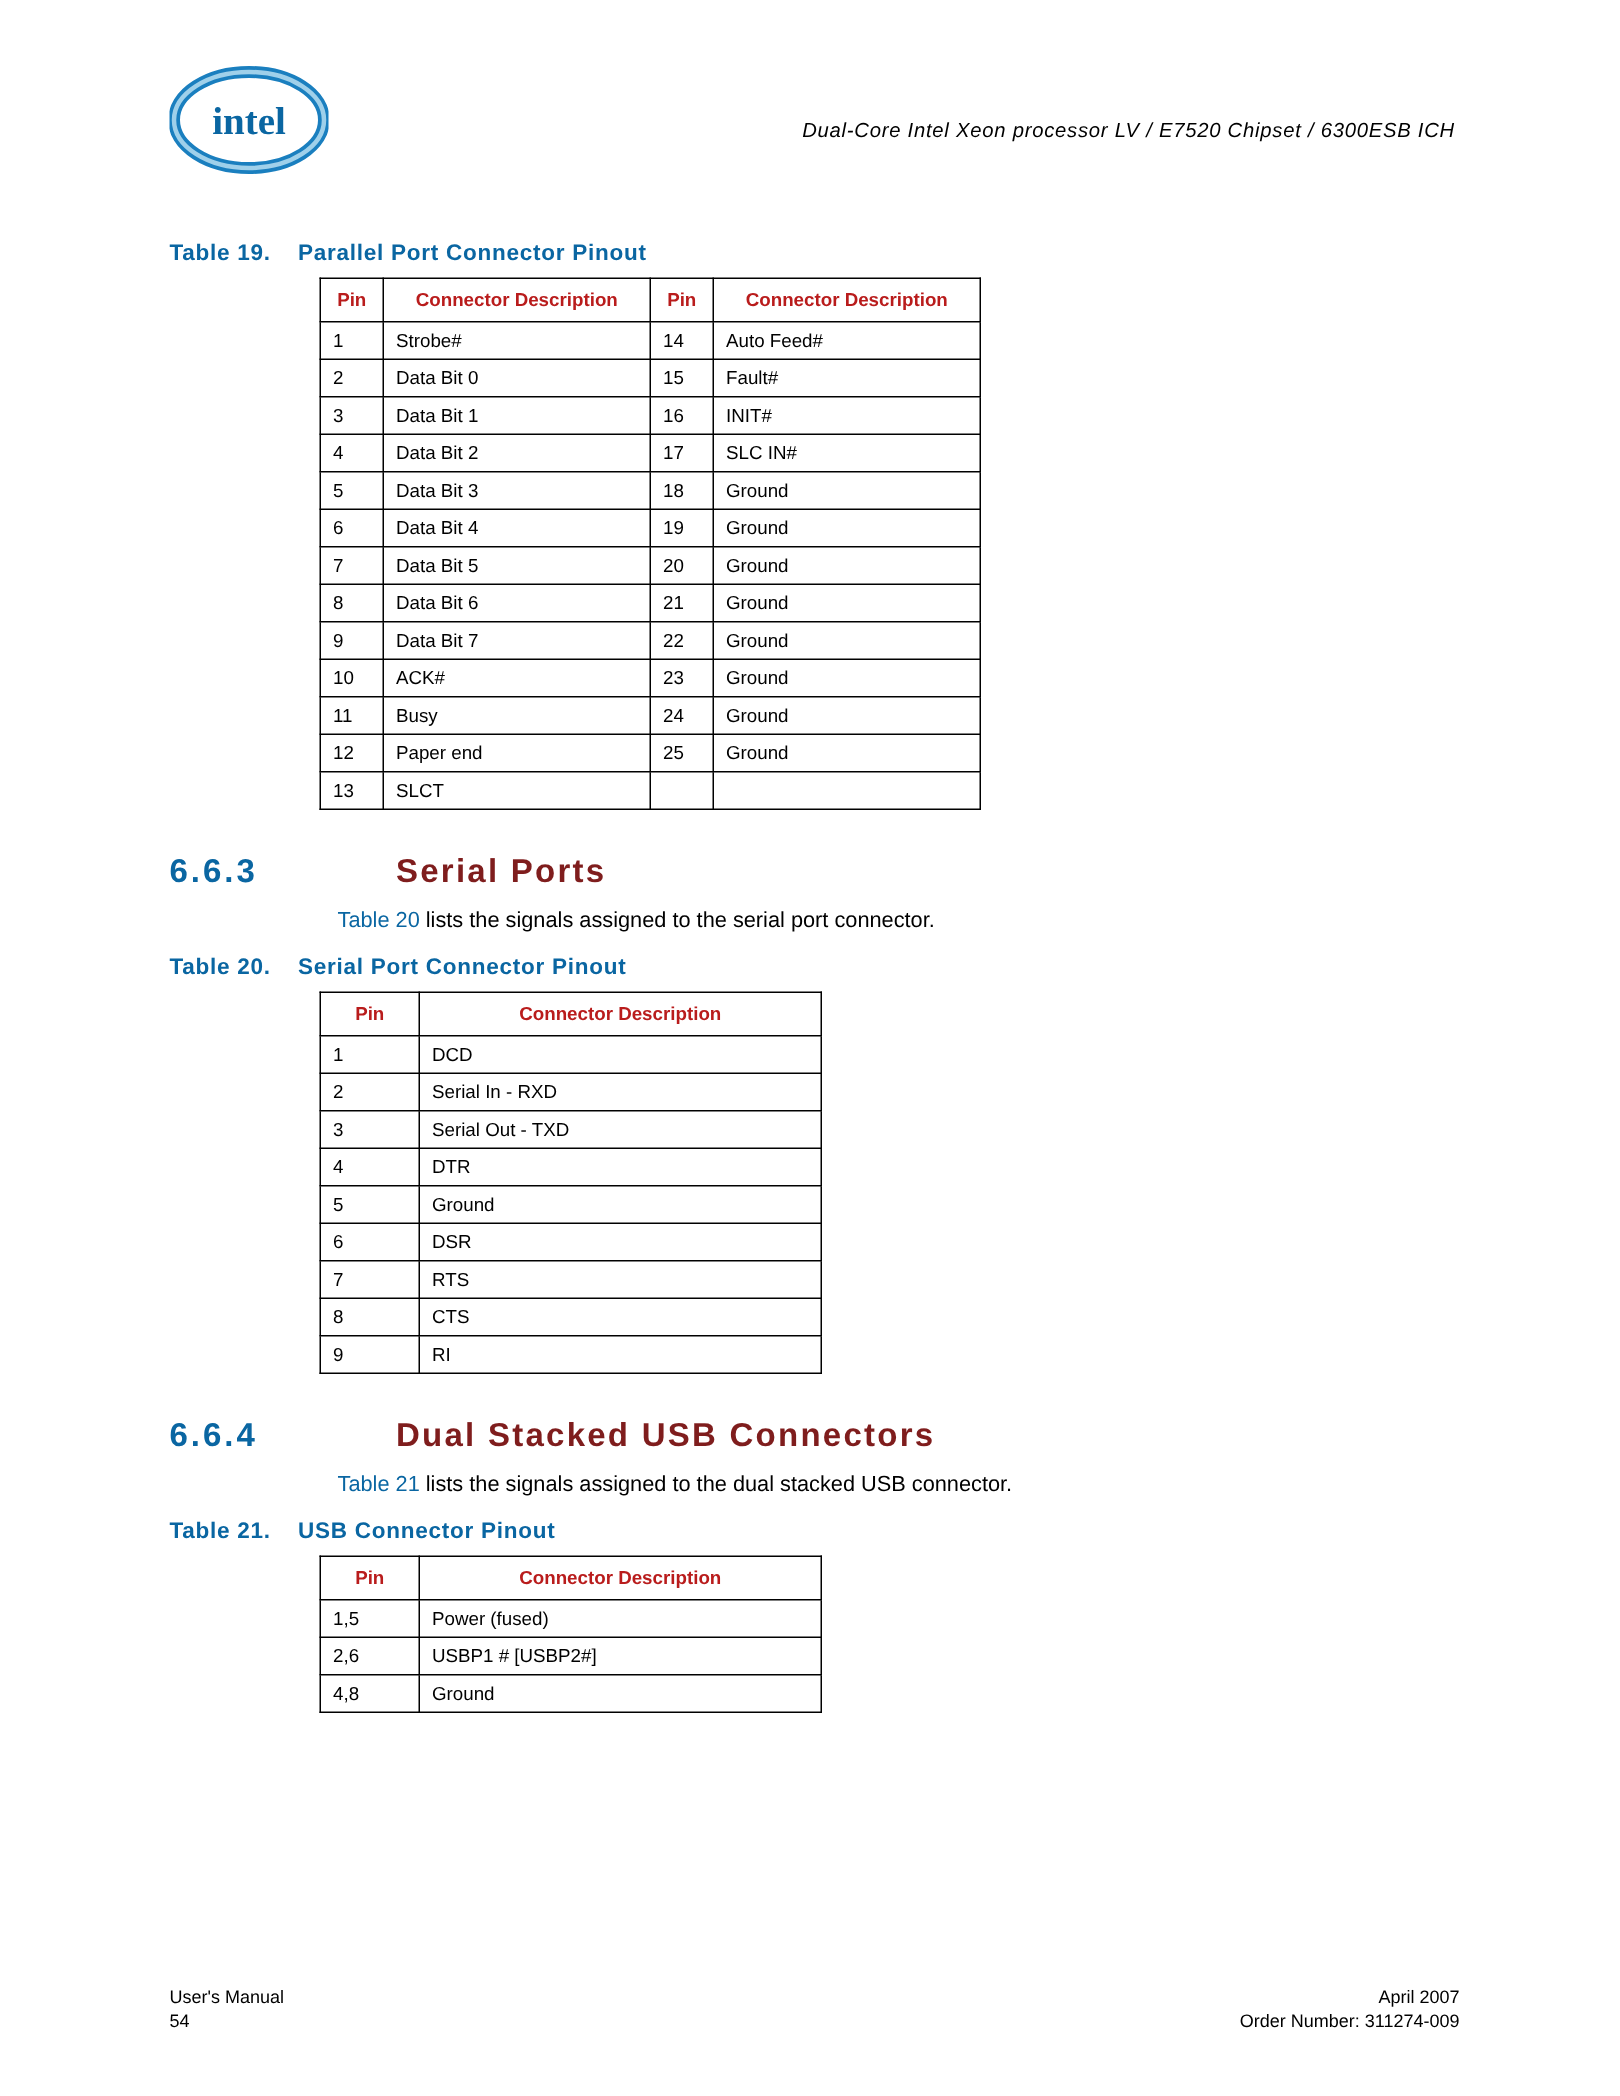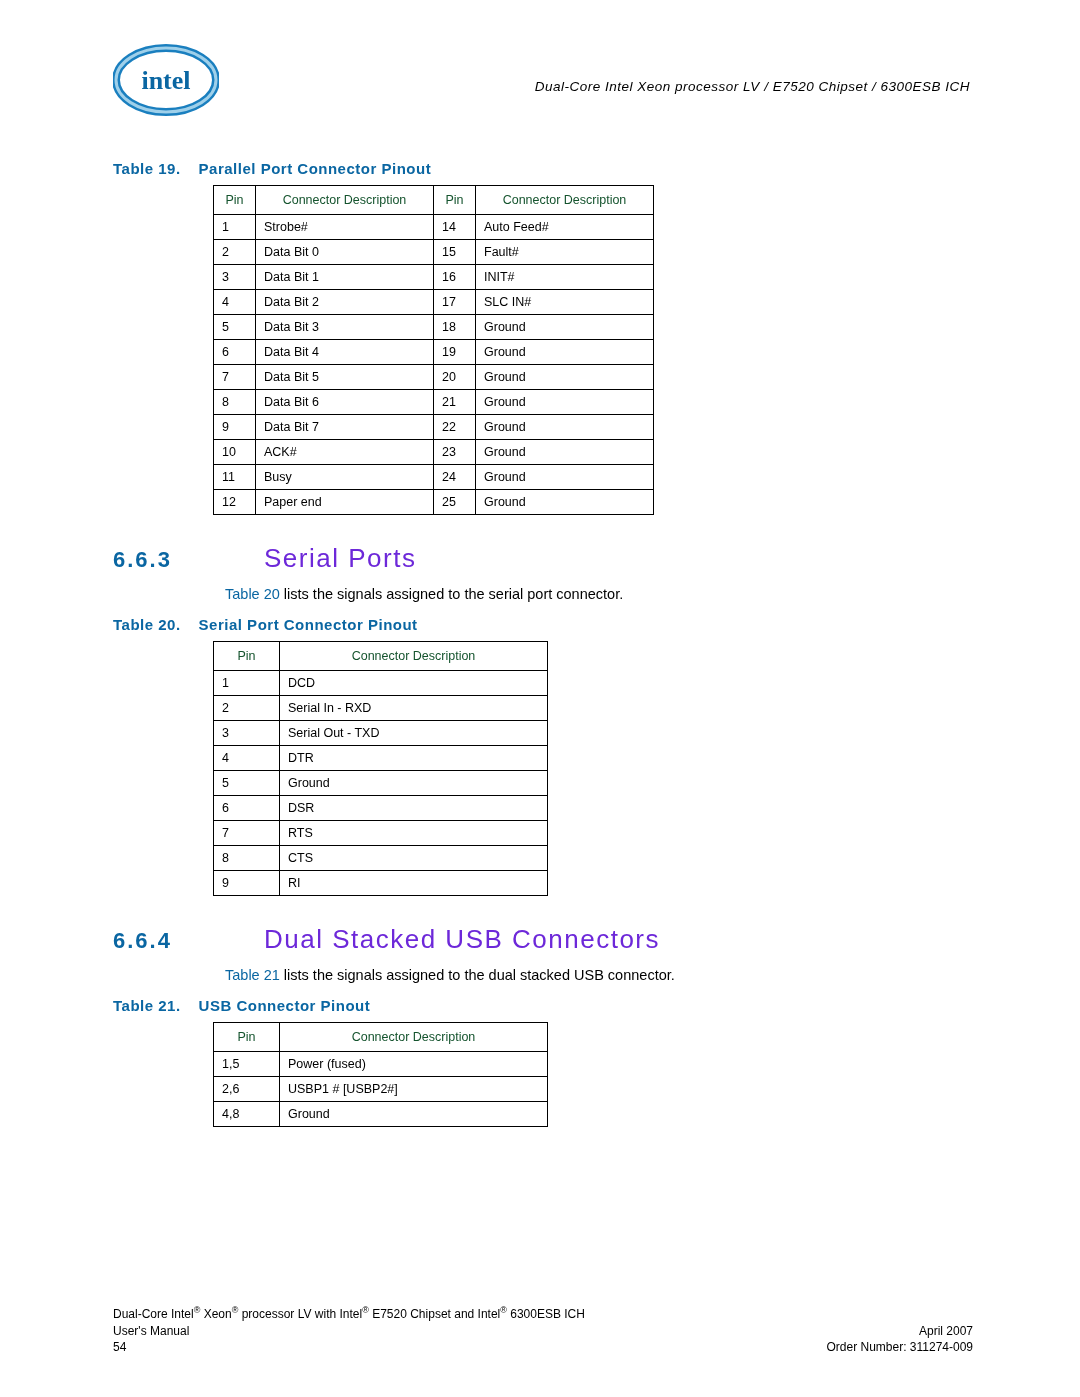--- a/index.html
+++ b/index.html
@@ -51,22 +51,22 @@
   table.pinout th, table.pinout td {
     border: 1px solid #000;
     font-size: 12.5px;
     padding: 3px 8px 3px 8px;
     text-align: left;
     vertical-align: middle;
     height: 18px;
     box-sizing: content-box;
   }
   table.pinout th {
-    color: #14532d;
-    font-weight: normal;
+    color: #b91c1c;
+    font-weight: bold;
     text-align: center;
     padding-top:5px; padding-bottom:5px;
   }
   .t19 { margin-left:100px; }
   .t19 col.pin { width:42px; }
   .t19 col.desc { width:178px; }
   .t19 col.pin2 { width:42px; }
   .t19 col.desc2{ width:178px; }
   .t20 { margin-left:100px; }
   .t20 col.pin { width:66px; }
@@ -83,23 +83,23 @@
     gap:39px;
   }
   .section-hd .num {
     color:#0a66a2;
     font-size:22px;
     font-weight:bold;
     letter-spacing:2px;
     width:112px;
   }
   .section-hd .title {
-    color:#6d28d9;
-    font-size:26px;
-    font-weight:normal;
+    color:#7f1d1d;
+    font-size:22px;
+    font-weight:bold;
     letter-spacing:1.5px;
   }
   .body-text {
     font-size:14.5px;
     margin-left:112px;
     margin-top:4px;
     margin-bottom:14px;
   }
   .body-text .tref { color:#0a66a2; }
   .footer {
@@ -214,20 +214,26 @@
             <td>Busy</td>
             <td>24</td>
             <td>Ground</td>
           </tr>
           <tr>
             <td>12</td>
             <td>Paper end</td>
             <td>25</td>
             <td>Ground</td>
           </tr>
+          <tr>
+            <td>13</td>
+            <td>SLCT</td>
+            <td></td>
+            <td></td>
+          </tr>
         </tbody>
     </table>
 
     <div class="section-hd">
       <span class="num">6.6.3</span>
       <span class="title">Serial Ports</span>
     </div>
     <div class="body-text">
       <span class="tref">Table 20</span><span> lists the signals assigned to the serial port connector.</span>
     </div>
@@ -320,21 +326,20 @@
           <tr>
             <td>4,8</td>
             <td style="white-space: pre;">Ground</td>
           </tr>
         </tbody>
     </table>
 
   </div>
 
   <div class="footer">
-    <div id="footer-line1">Dual-Core Intel<sup>®</sup> Xeon<sup>®</sup> processor LV with Intel<sup>®</sup> E7520 Chipset and Intel<sup>®</sup> 6300ESB ICH</div>
     <div class="row">
       <span>User's Manual</span>
       <span>April 2007</span>
     </div>
     <div class="row">
       <span>54</span>
       <span>Order Number: 311274-009</span>
     </div>
   </div>
 

